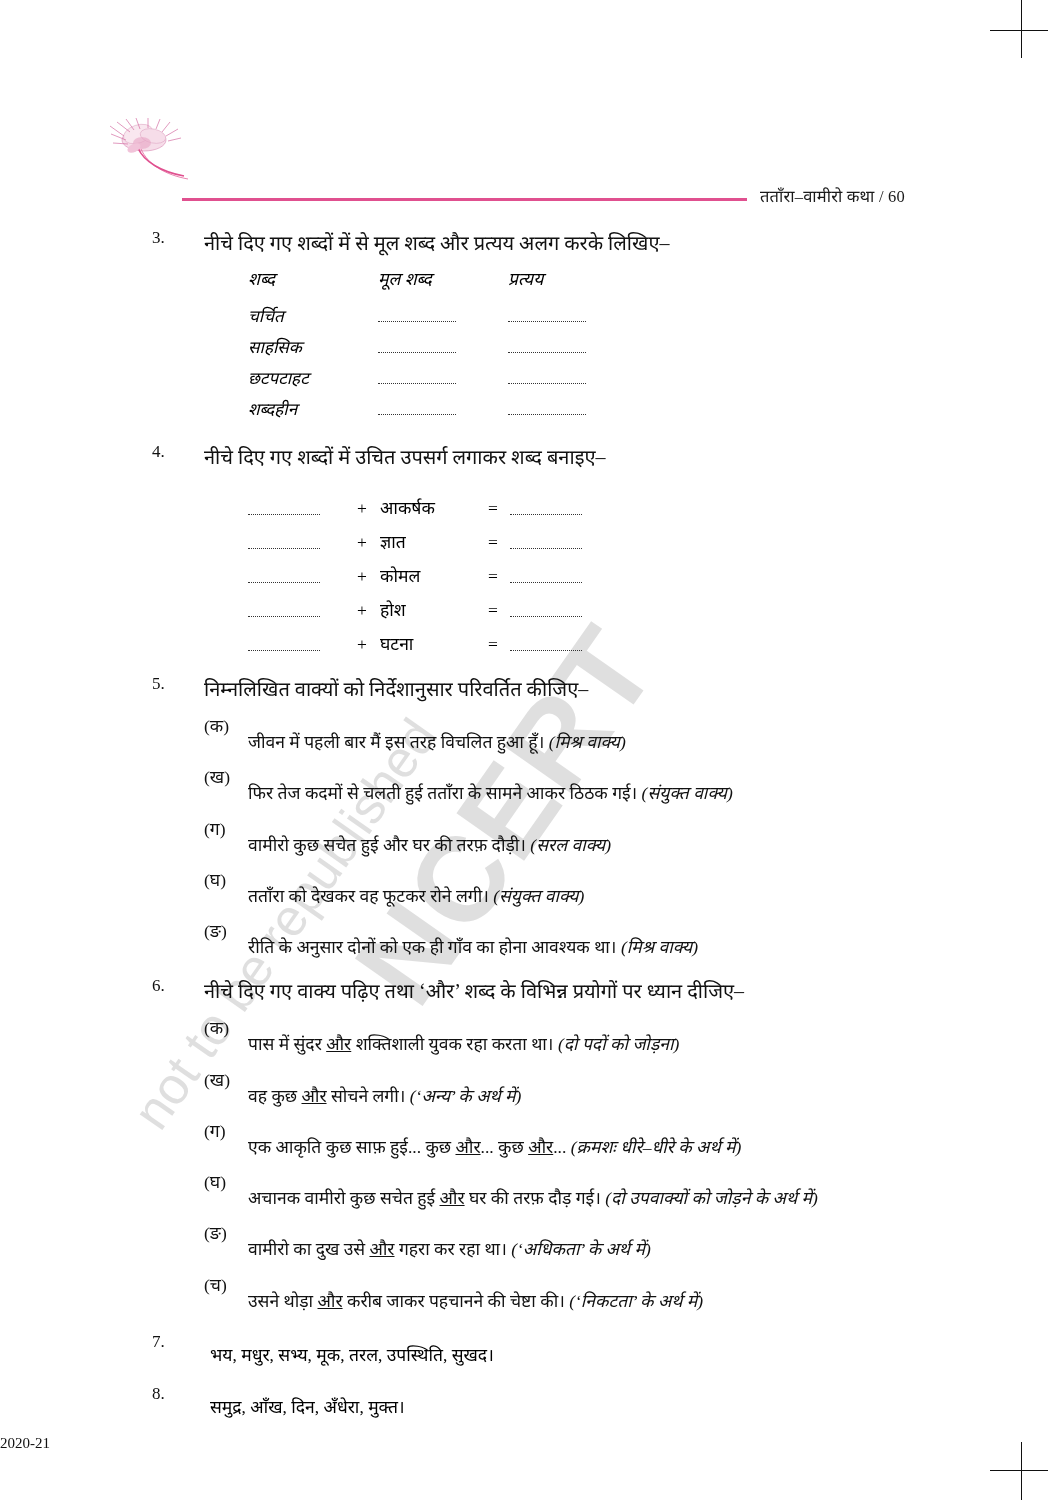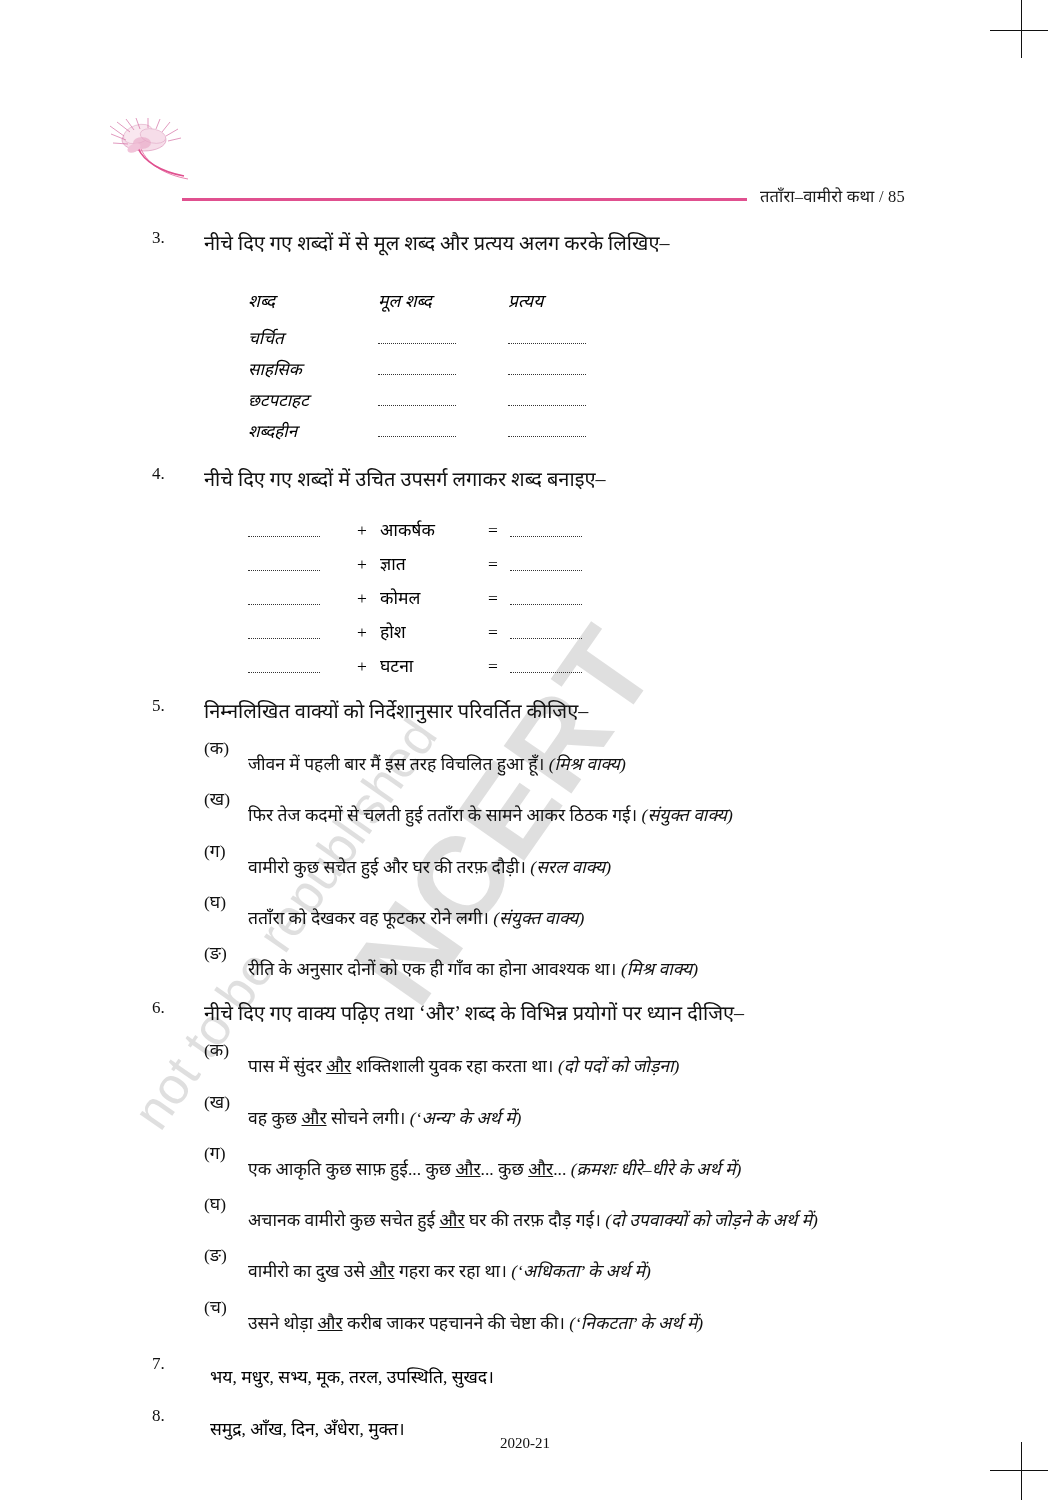--- a/index.html
+++ b/index.html
@@ -123,21 +123,21 @@
   .ital { font-style: italic; }
   .u { text-decoration: underline; }
   .inline-list {
     font-size: 17.5px;
     margin-top: 10px;
     padding-left: 6px;
   }
 
   
   .tbl3 {
-    margin-top: 30px;
+    margin-top: 8px;
     margin-left: 44px;
     border-collapse: collapse;
   }
   .tbl3 th {
     text-align: left;
     font-size: 17.5px;
     font-style: italic;
     font-weight: normal;
     padding: 0 0 10px 0;
   }
@@ -174,21 +174,21 @@
   .q4-blank { width: 96px; }
   .q4-plus { width: 36px; text-align: center; padding-bottom: 1px; }
   .q4-word { width: 96px; padding-bottom: 1px; }
   .q4-eq { width: 34px; text-align: center; padding-bottom: 1px; }
   .q4-blank2 { width: 96px; }
 
   .footer {
     position: absolute;
     left: 0; right: 0;
     bottom: 48px;
-    text-align: center;
+    text-align: left;
     font-size: 15px;
     color: #111;
     font-family: "Liberation Serif", serif;
   }
 </style>
 </head>
 <body>
 
 <div class="crop-mark" style="left:990px; top:0px; width:60px; height:60px;">
   <div class="v" style="left:31px; top:0; height:58px;"></div>
@@ -220,21 +220,21 @@
             <path d="M60 23 L73 20"></path>
         </g>
         <ellipse cx="34" cy="25" rx="9" ry="6" fill="#e8a7c6" opacity="0.65"></ellipse>
         <path d="M30 30 C36 44 54 54 76 58" stroke="#e0508f" stroke-width="1.6" fill="none"></path>
         <path d="M33 31 C40 47 58 57 80 61" stroke="#e0508f" stroke-width="1" fill="none" opacity="0.7"></path>
         <ellipse cx="26" cy="30" rx="7" ry="4" fill="#f1c3d9" transform="rotate(-25 26 30)"></ellipse>
       </g>
     </svg>
   </div>
   <div class="header-rule"></div>
-  <div class="header-title">तताँरा–वामीरो  कथा / 85</div>
+  <div class="header-title">तताँरा–वामीरो  कथा / 60</div>
 </div>
 
 <div class="watermark">
   <span class="wm-ncert">NCERT</span>
   <span class="wm-line">not to be republished</span>
 </div>
 
 <div class="content">
 
   <div class="q">

